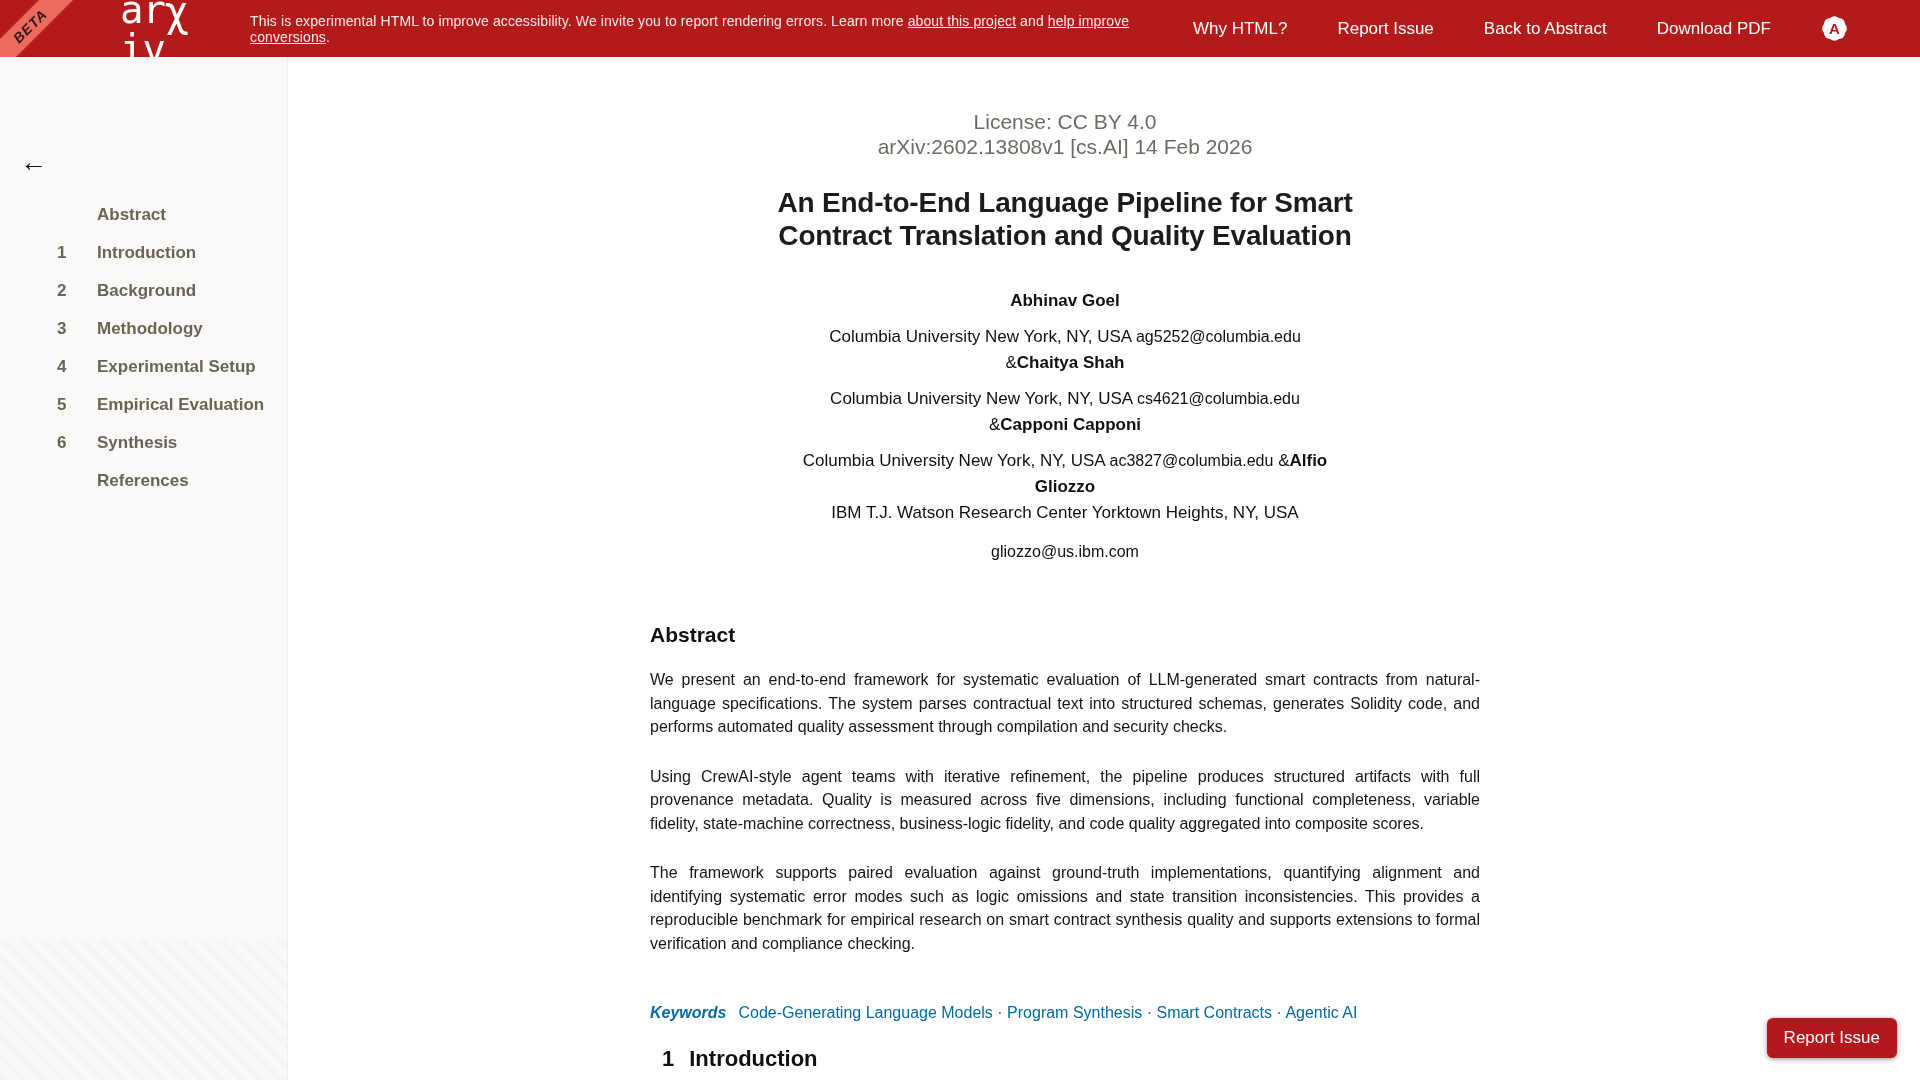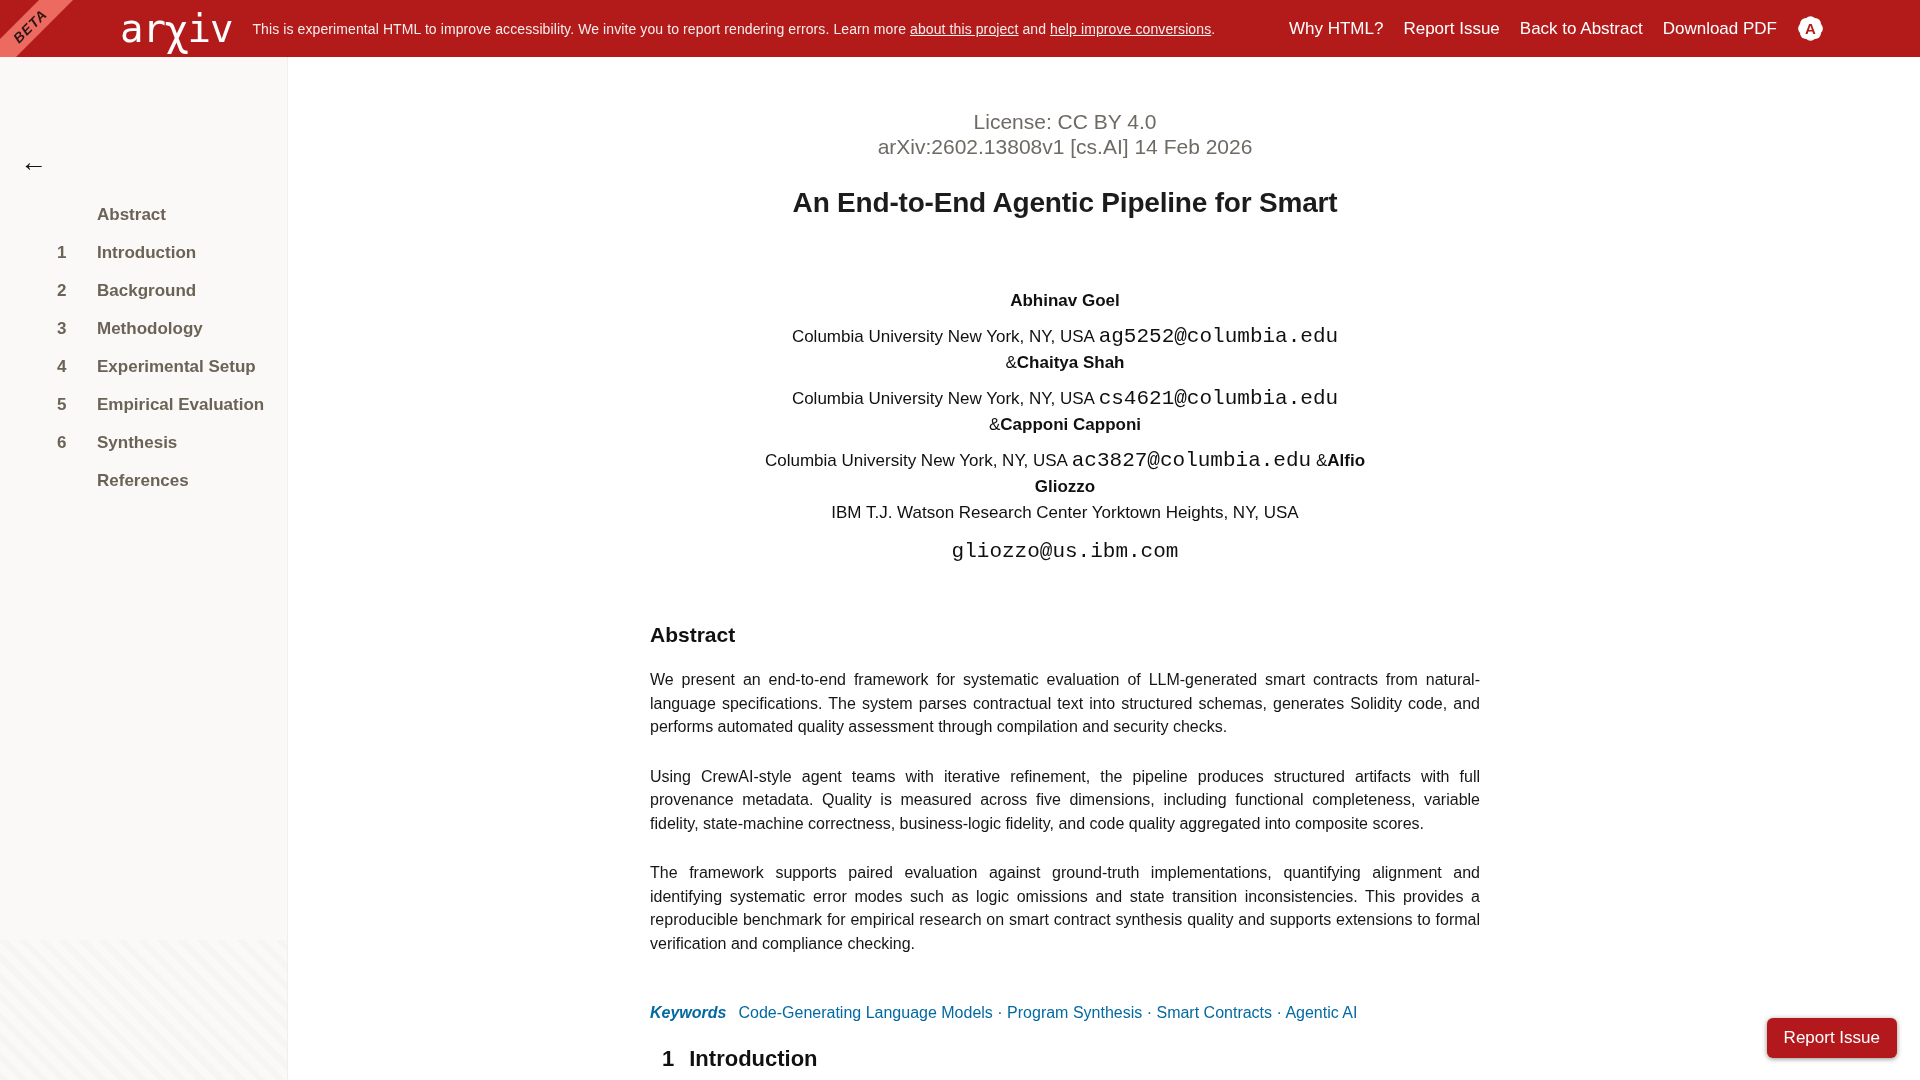--- a/index.html
+++ b/index.html
@@ -26,22 +26,22 @@
     margin-left:120px; color:#ffffff; font-size:39px; line-height:1;
     font-family:"DejaVu Sans Mono", monospace; letter-spacing:-1px;
     cursor:pointer; user-select:none;
   }
   .logo .chi { display:inline-block; transform:translateY(2px) scale(1.08); }
   .notice {
     margin-left:20px; font-size:14px; color:#f8ecec; letter-spacing:0.1px;
   }
   .notice .sl { text-decoration:underline; cursor:pointer; }
   .header-nav {
-    margin-left:auto; display:flex; align-items:center; gap:20px;
-    padding-right:96px; font-size:17px; color:#ffffff; white-space:nowrap;
+    margin-left:auto; display:flex; align-items:center; gap:50px;
+    padding-right:72px; font-size:17px; color:#ffffff; white-space:nowrap;
   }
   .nav-link { cursor:pointer; }
   .gear { position:relative; width:27px; height:27px; cursor:pointer; }
   .gear .sq { position:absolute; inset:3px; background:#ffffff; border-radius:6px; }
   .gear .sq2 { transform:rotate(45deg); }
   .gear .a {
     position:absolute; inset:0; display:flex; align-items:center; justify-content:center;
     color:#b31b1b; font-weight:700; font-size:15px;
   }
 
@@ -71,21 +71,21 @@
   .license { top:112px; cursor:pointer; }
   .arxiv-line { top:137px; }
   .paper-title {
     top:186px; text-align:center; font-size:28px; line-height:33px;
     font-weight:600; color:#1c1c1c; letter-spacing:-0.2px; margin:0;
   }
   .authors { top:288px; text-align:center; font-size:17px; line-height:26px; color:#101010; }
   .authors .affil { margin-top:10px; }
   .authors .email-line { margin-top:13px; }
   .sb { font-weight:700; }
-  .sm { font-family:Liberation Mono, monospace; font-size:21px; }
+  .sm { font-family:Liberation Sans, sans-serif; font-size:16px; }
   .sbi { font-weight:700; font-style:italic; }
 
   .abstract-heading { top:623px; font-size:21px; font-weight:700; color:#111; margin:0; }
   .abstract-body { top:668px; }
   .abstract-body p {
     margin:0 0 26px 0; font-size:16px; line-height:23.5px;
     text-align:justify; color:#161616;
   }
   .keywords { top:1004px; font-size:16px; color:#0369a1; }
   .keywords .sbi { margin-right:12px; }
@@ -155,21 +155,22 @@
         <span class="num"></span>
         <span>References</span>
       </li>
   </ul>
 </div>
 
 <div class="col meta-line license">License: CC BY 4.0</div>
 <div class="col meta-line arxiv-line">arXiv:2602.13808v1 [cs.AI] 14 Feb 2026</div>
 
 <h1 class="col paper-title">
-  <span>An End-to-End Agentic Pipeline for Smart</span><br>
+  <span>An End-to-End Language Pipeline for Smart</span><br>
+  <span>Contract Translation and Quality Evaluation</span>
 </h1>
 
 <div class="col authors">
     <div class="author-line"><span class="sb">Abhinav Goel</span></div>
     <div class="author-line affil"><span class="">Columbia University New York, NY, USA </span><span class="sm">ag5252@columbia.edu</span></div>
     <div class="author-line"><span class="">&amp;</span><span class="sb">Chaitya Shah</span></div>
     <div class="author-line affil"><span class="">Columbia University New York, NY, USA </span><span class="sm">cs4621@columbia.edu</span></div>
     <div class="author-line"><span class="">&amp;</span><span class="sb">Capponi Capponi</span></div>
     <div class="author-line affil"><span class="">Columbia University New York, NY, USA </span><span class="sm">ac3827@columbia.edu</span><span class=""> &amp;</span><span class="sb">Alfio</span></div>
     <div class="author-line"><span class="sb">Gliozzo</span></div>

